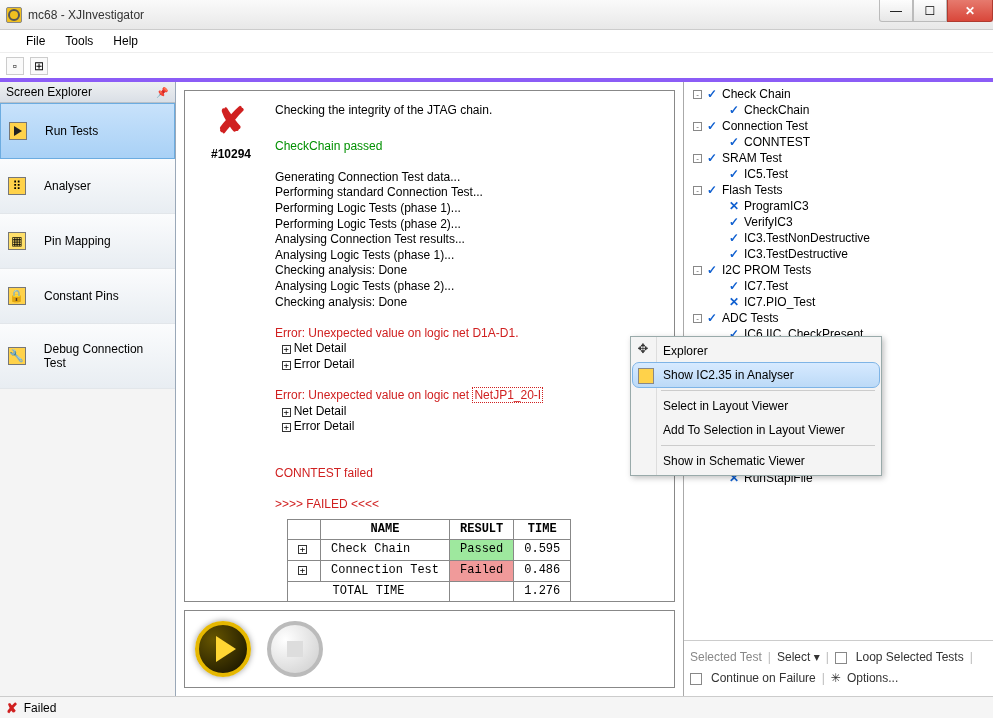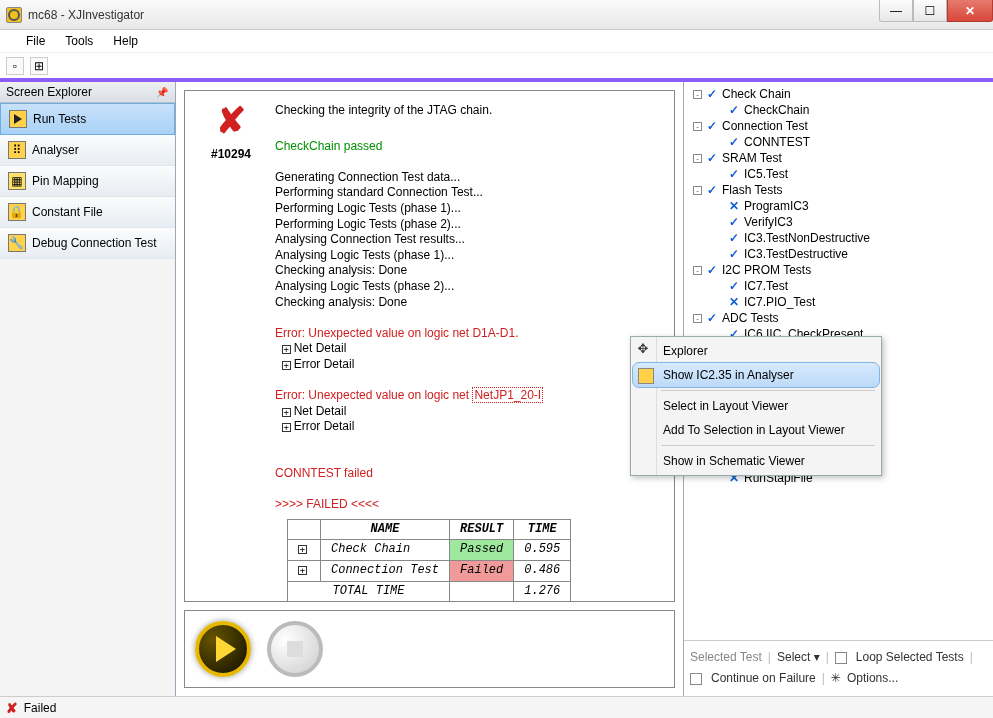--- a/index.html
+++ b/index.html
@@ -22,21 +22,21 @@
 
 
 .toolstrip { height:26px; border-top:1px solid #eee; display:flex; align-items:center; padding-left:6px; gap:6px; }
 .tinybtn { width:18px; height:18px; border:1px solid #ccc; background:#fafafa; display:flex; align-items:center; justify-content:center; }
 
 
 .main { display:flex; height: calc(100% - 30px - 22px - 26px - 22px); border-top:4px solid #8b5cf6; }
 .sidebar { width:176px; border-right:1px solid #9aa8b8; background:#f4f4f4; }
 .sidebar-header { background:linear-gradient(#eef0f2,#dadfe6); border-bottom:1px solid #b8c0c8; padding:3px 6px; display:flex; justify-content:space-between; align-items:center; }
 .pin { font-size:10px; color:#555; }
-.sidebar-item { display:flex; align-items:center; gap:6px; padding:6px 8px; border-bottom:1px solid #e2e6ea; background:linear-gradient(#fbfcfd,#e8edf2); }
+.sidebar-item { display:flex; align-items:center; gap:18px; padding:18px 8px; border-bottom:1px solid #e2e6ea; background:linear-gradient(#fbfcfd,#e8edf2); }
 .sidebar-item.selected { background:linear-gradient(#c8e2fb,#a9d1f6); border:1px solid #6cace0; }
 .sidebar-icon { width:18px; height:18px; display:flex; align-items:center; justify-content:center; border:1px solid #777; background:#ffd24a; }
 .sidebar-icon.play::after { content:""; border-left:8px solid #222; border-top:5px solid transparent; border-bottom:5px solid transparent; }
 .sidebar-icon.dots { background:#ffd24a; }
 .sidebar-icon.kb { background:#ffe06a; }
 .sidebar-icon.lock { background:#ffd24a; }
 .sidebar-icon.wrench { background:#ffd24a; }
 
 
 .center { flex:1; display:flex; flex-direction:column; padding:8px; gap:8px; min-width:0; }
@@ -46,21 +46,21 @@
 .output-left .runid { margin-top:8px; font-weight:bold; font-family:'Segoe UI',sans-serif; }
 .output-main { flex:1; }
 .output-main .green { color:#009000;margin-top:20px; }
 .output-main .red { color:#d02020; }
 .output-main .u { }
 .output-main .blue { color:#0040cc; text-decoration:underline; }
 .output-main .exp { display:inline-block; width:9px; height:9px; border:1px solid #333; text-align:center; line-height:7px; font-size:9px; margin-right:3px; background:#fff; font-family:monospace; }
 
 
 .res-table { border-collapse:collapse; margin-top:6px; margin-left:12px; }
-.res-table th, .res-table td { border:1px solid #888; padding:2px 10px; font-family:"Courier New",monospace;font-style:italic; }
+.res-table th, .res-table td { border:1px solid #888; padding:2px 10px; font-family:"Courier New",monospace; }
 .res-table th { font-weight:bold; background:#fff; }
 .res-table .pass { background:#9ee89e; }
 .res-table .fail { background:#f09a9a; }
 .res-table .exp-cell { width:18px; text-align:center; }
 
 
 .control-bar { border:1px solid #888; background:#fff; padding:10px; display:flex; gap:16px; }
 .big-btn { width:56px; height:56px; border-radius:50%; display:flex; align-items:center; justify-content:center; }
 .big-btn.play { background: radial-gradient(circle at 30% 30%, #665500, #110e00); border:4px solid #e6b800; box-shadow:0 0 6px rgba(0,0,0,.4); }
 .big-btn.play::after { content:""; border-left:20px solid #ffd633; border-top:13px solid transparent; border-bottom:13px solid transparent; margin-left:5px; }
@@ -137,21 +137,21 @@
     <div class="sidebar-item">
       <div class="sidebar-icon dots">⠿</div>
       <span>Analyser</span>
     </div>
     <div class="sidebar-item">
       <div class="sidebar-icon kb">▦</div>
       <span>Pin Mapping</span>
     </div>
     <div class="sidebar-item">
       <div class="sidebar-icon lock">🔒</div>
-      <span>Constant File</span>
+      <span>Constant Pins</span>
     </div>
     <div class="sidebar-item">
       <div class="sidebar-icon wrench">🔧</div>
       <span>Debug Connection Test</span>
     </div>
   </div>
 
   <div class="center">
     <div class="output-box">
       <div class="output-left">

